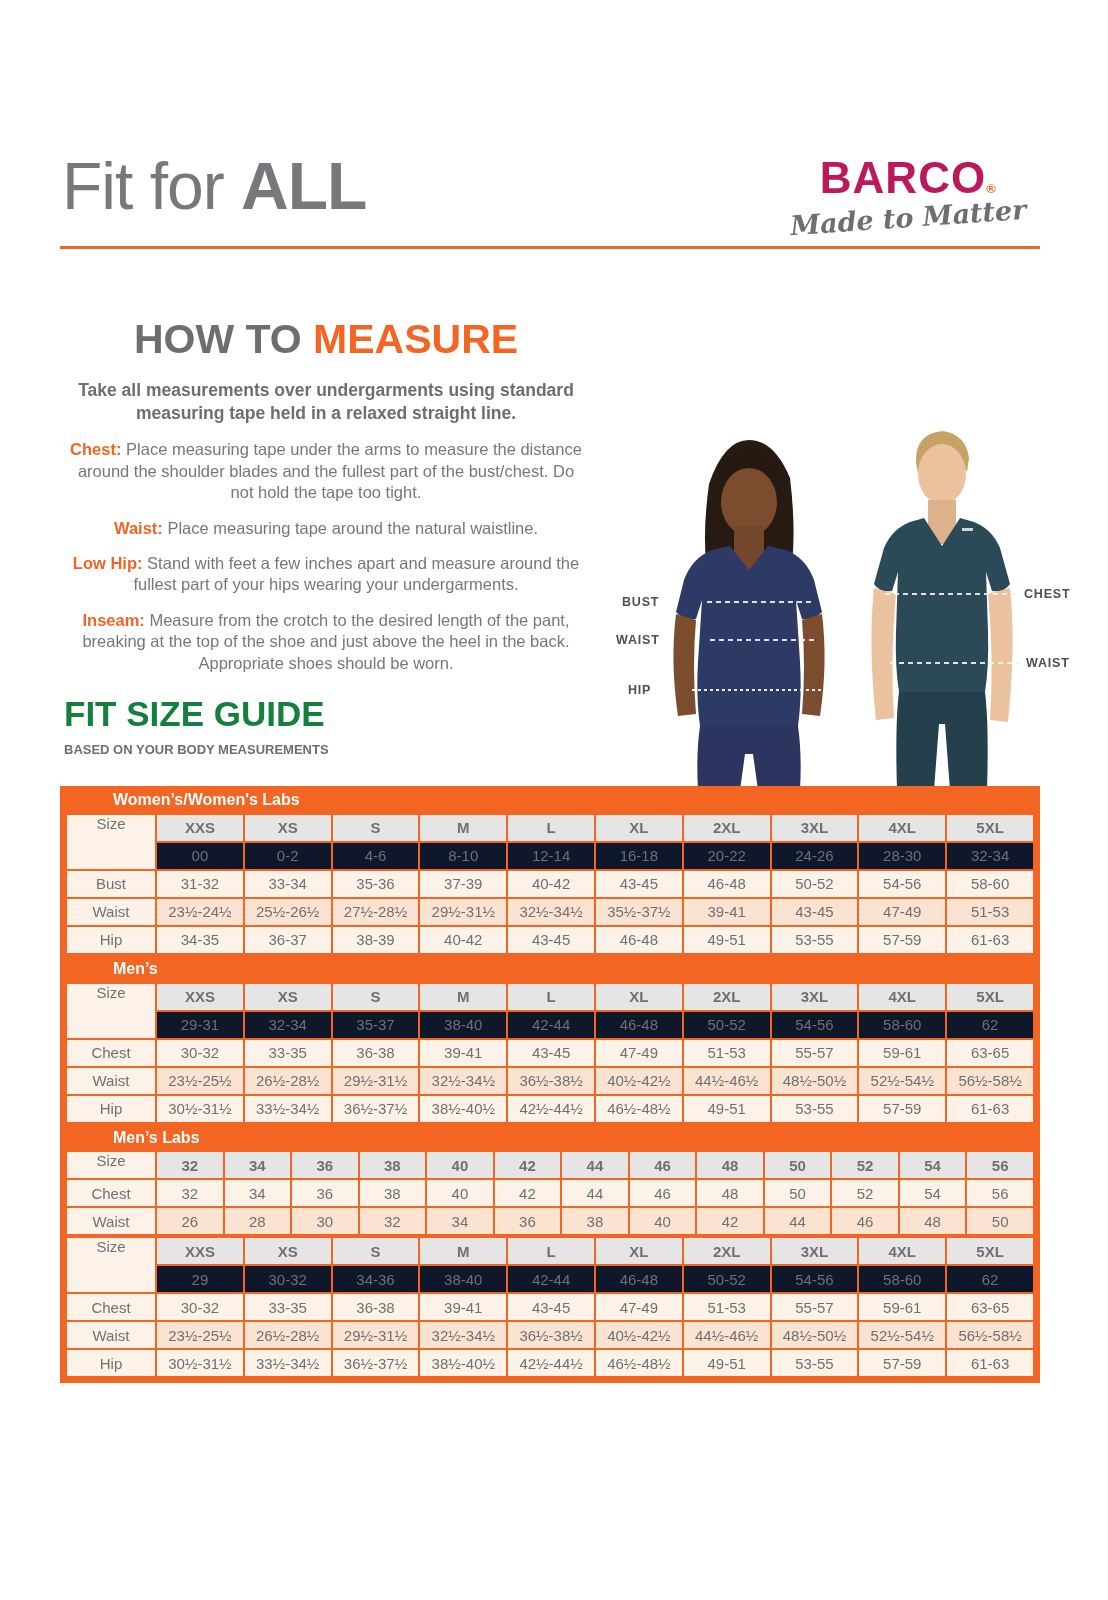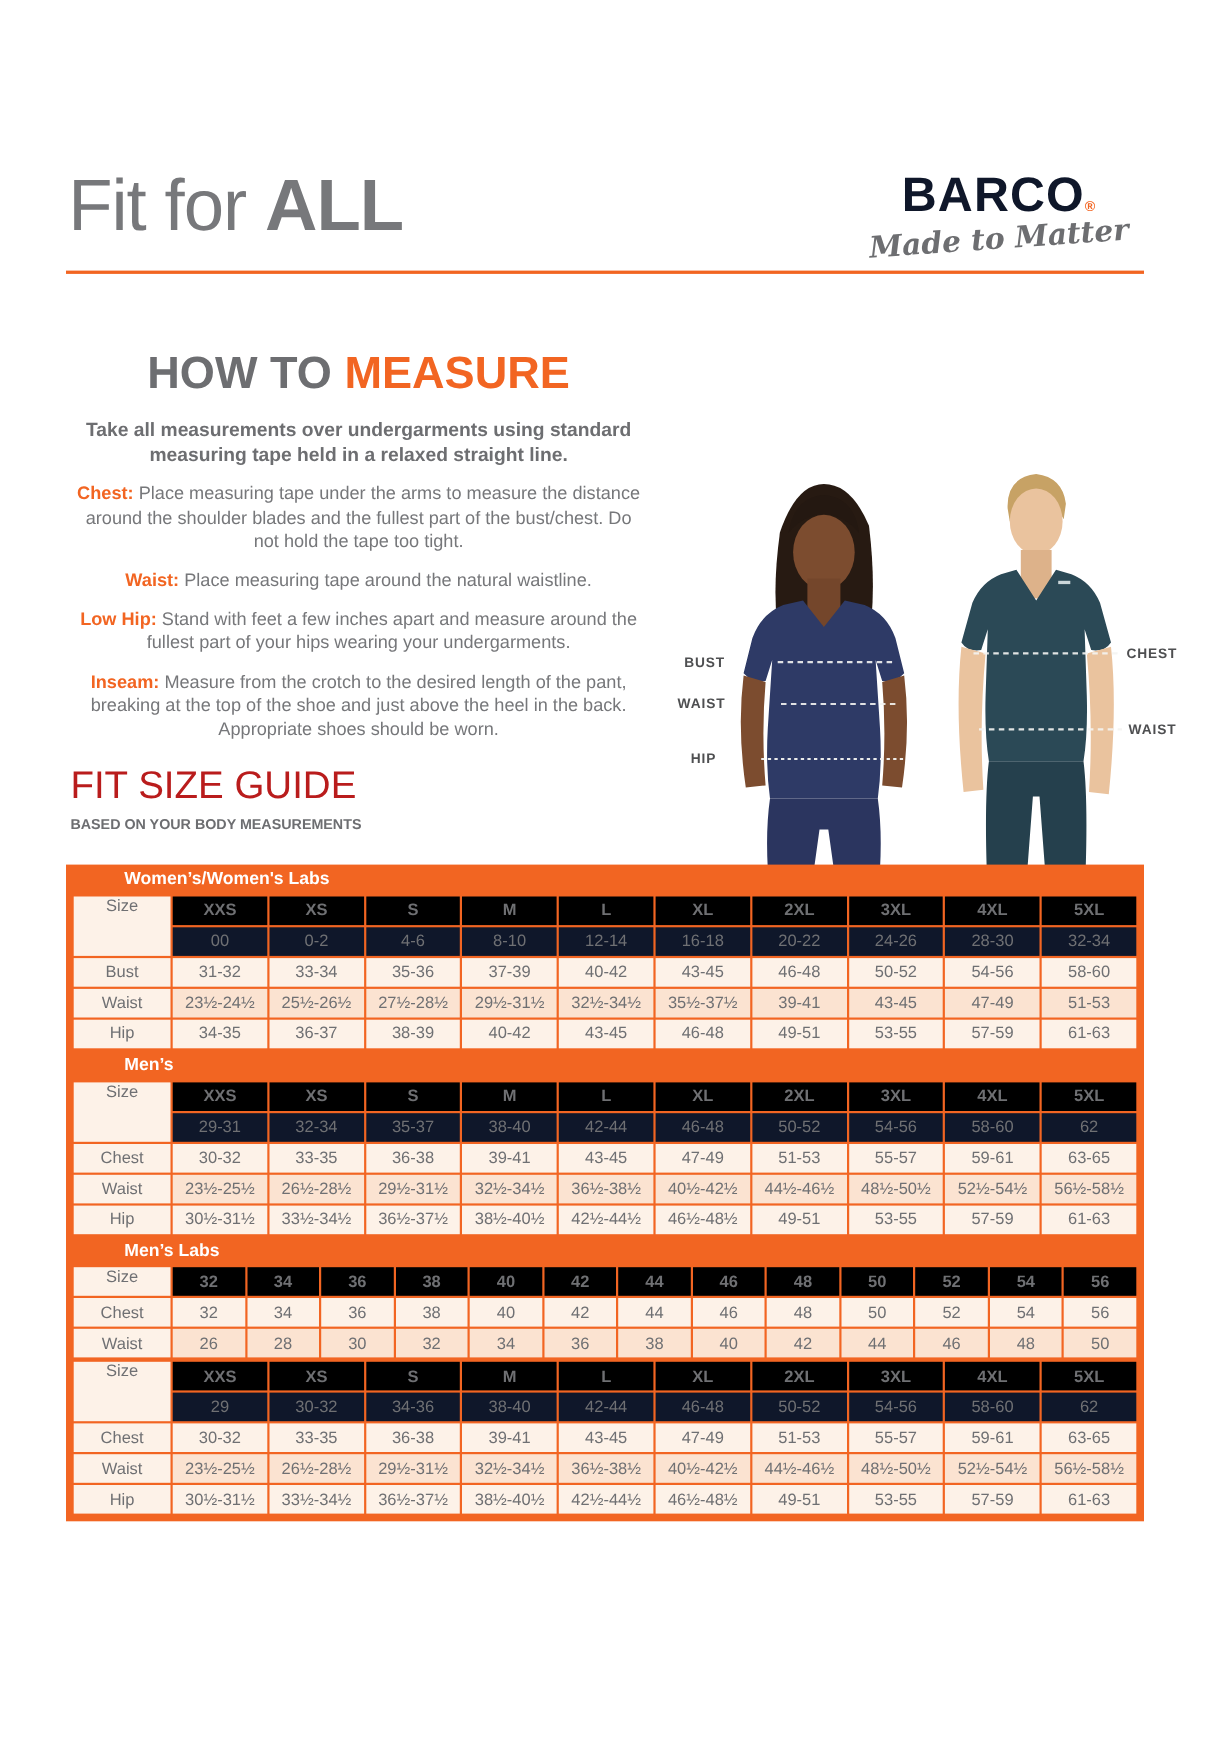--- a/index.html
+++ b/index.html
@@ -5,52 +5,52 @@
   html,body{margin:0;padding:0;background:#ffffff;}
   .page{position:relative;width:1092px;height:1600px;background:#ffffff;overflow:hidden;
         font-family:"Liberation Sans", sans-serif;}
 
   
   .main-title{position:absolute;left:62px;top:148px;font-size:66px;color:#77787B;
               letter-spacing:-1px;white-space:nowrap;}
   .main-title .light{font-weight:500;}
   .main-title .heavy{font-weight:800;}
   .logo{position:absolute;top:156px;right:66px;text-align:center;}
-  .logo .brand{font-size:44px;font-weight:800;color:#0f172a;letter-spacing:1px;line-height:1;}
+  .logo .brand{font-size:44px;font-weight:800;color:#be185d;letter-spacing:1px;line-height:1;}
   .logo .reg{font-size:13px;font-weight:700;color:#F26522;vertical-align:baseline;}
   .logo .tagline{font-family:"DejaVu Serif", serif;font-style:italic;font-weight:700;
                  font-size:27px;color:#6D6E71;transform:rotate(-4deg);margin-top:2px;}
   .rule{position:absolute;left:60px;top:246px;width:980px;height:3px;background:#F26522;}
 
   
   .htm{position:absolute;left:68px;top:316px;width:516px;text-align:center;}
   .htm h2{margin:0 0 16px 0;font-size:41px;font-weight:800;letter-spacing:0;}
   .htm h2 .g{color:#6D6E71;}
   .htm h2 .o{color:#F26522;}
   .htm .intro{font-size:17.5px;font-weight:700;color:#6D6E71;line-height:1.32;margin:0 0 14px 0;}
   .htm .item{font-size:16.5px;color:#76777A;line-height:1.3;margin:0 0 14px 0;}
   .htm .item .lbl{color:#F26522;font-weight:700;}
 
   
   .figure{position:absolute;left:612px;top:422px;width:460px;height:368px;overflow:hidden;}
   .meas-label{font-size:12.5px;font-weight:700;fill:#4E4F51;letter-spacing:.8px;
               font-family:"Liberation Sans", sans-serif;}
 
   
-  .fsg-head{position:absolute;left:64px;top:694px;font-size:35px;font-weight:400;color:#b91c1c;}
+  .fsg-head{position:absolute;left:64px;top:694px;font-size:35px;font-weight:700;color:#15803d;}
   .fsg-sub{position:absolute;left:64px;top:742px;font-size:13px;font-weight:700;color:#6D6E71;}
 
   .panel{position:absolute;left:60px;top:786px;width:980px;background:#F26522;
          padding:0 5px 5px 5px;box-sizing:border-box;}
   .bar{color:#ffffff;font-weight:700;font-size:16px;padding:6px 8px 4px 8px;line-height:1.05;margin-left:40px;}
   table.sz{width:100%;border-collapse:separate;border-spacing:2px;table-layout:fixed;}
   table.sz td{height:26px;font-size:15px;color:#6F7073;text-align:center;padding:0;
               overflow:hidden;white-space:nowrap;}
   td.c-corner{background:#FDF2E8;text-align:left;vertical-align:top;padding:5px 0 0 10px;}
-  td.c-szhead{background:#000000;font-weight:700;margin-top:40px;}
+  td.c-szhead{background:#e5e5e5;font-weight:700;margin-top:40px;}
   td.c-num{background:#0f172a;}
   td.c-label{background:#FDF2E8;text-align:left;padding-left:10px;}
   td.c-light{background:#FDF2E8;}
   td.c-peach{background:#FBE3D1;}
 </style>
 </head>
 <body>
 
 <div class="page">
 

